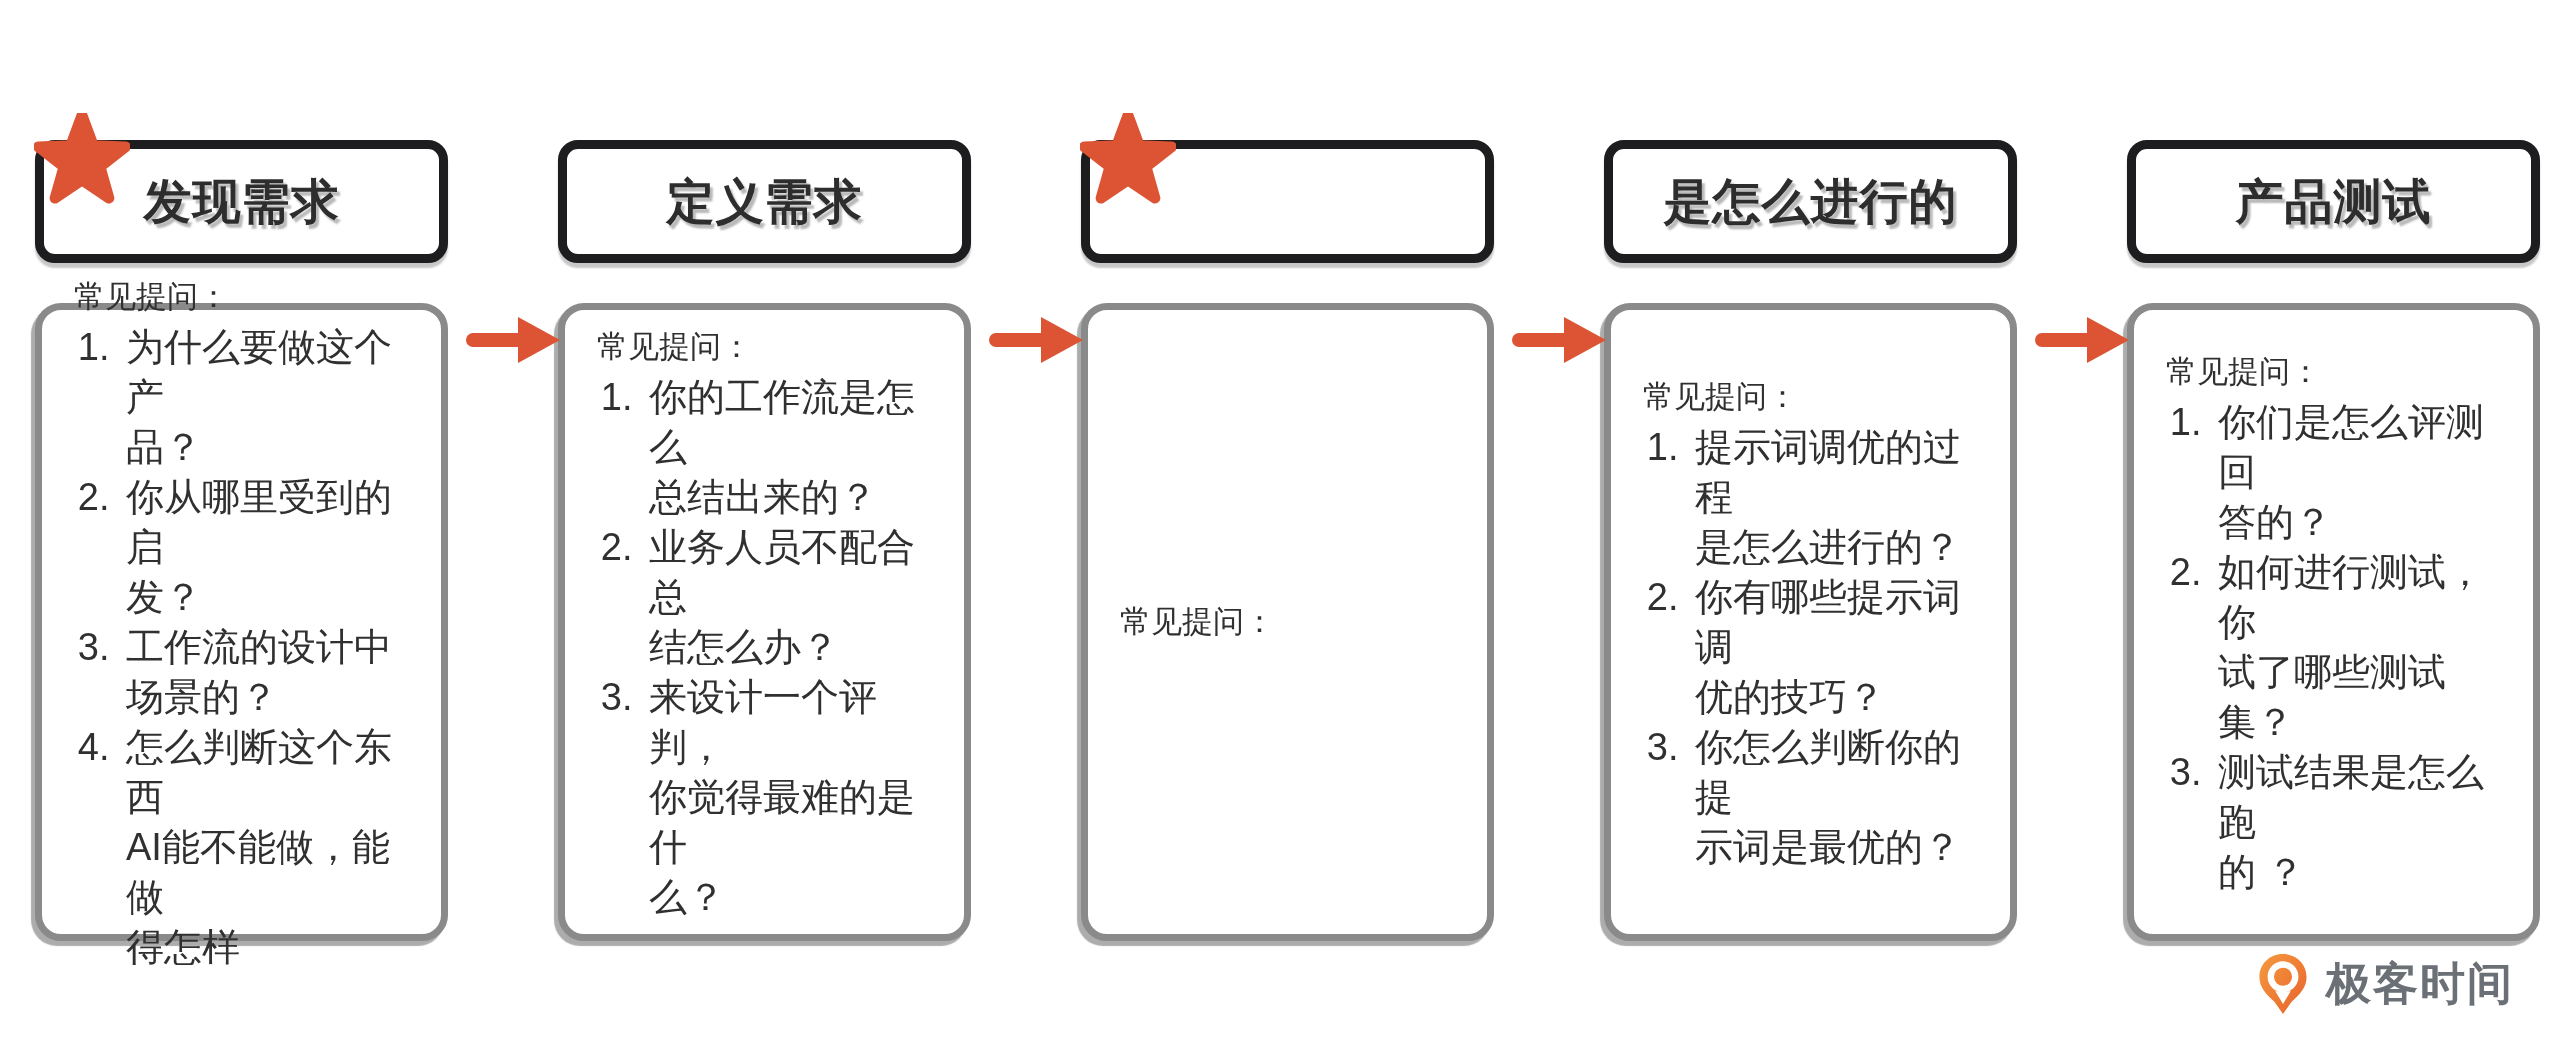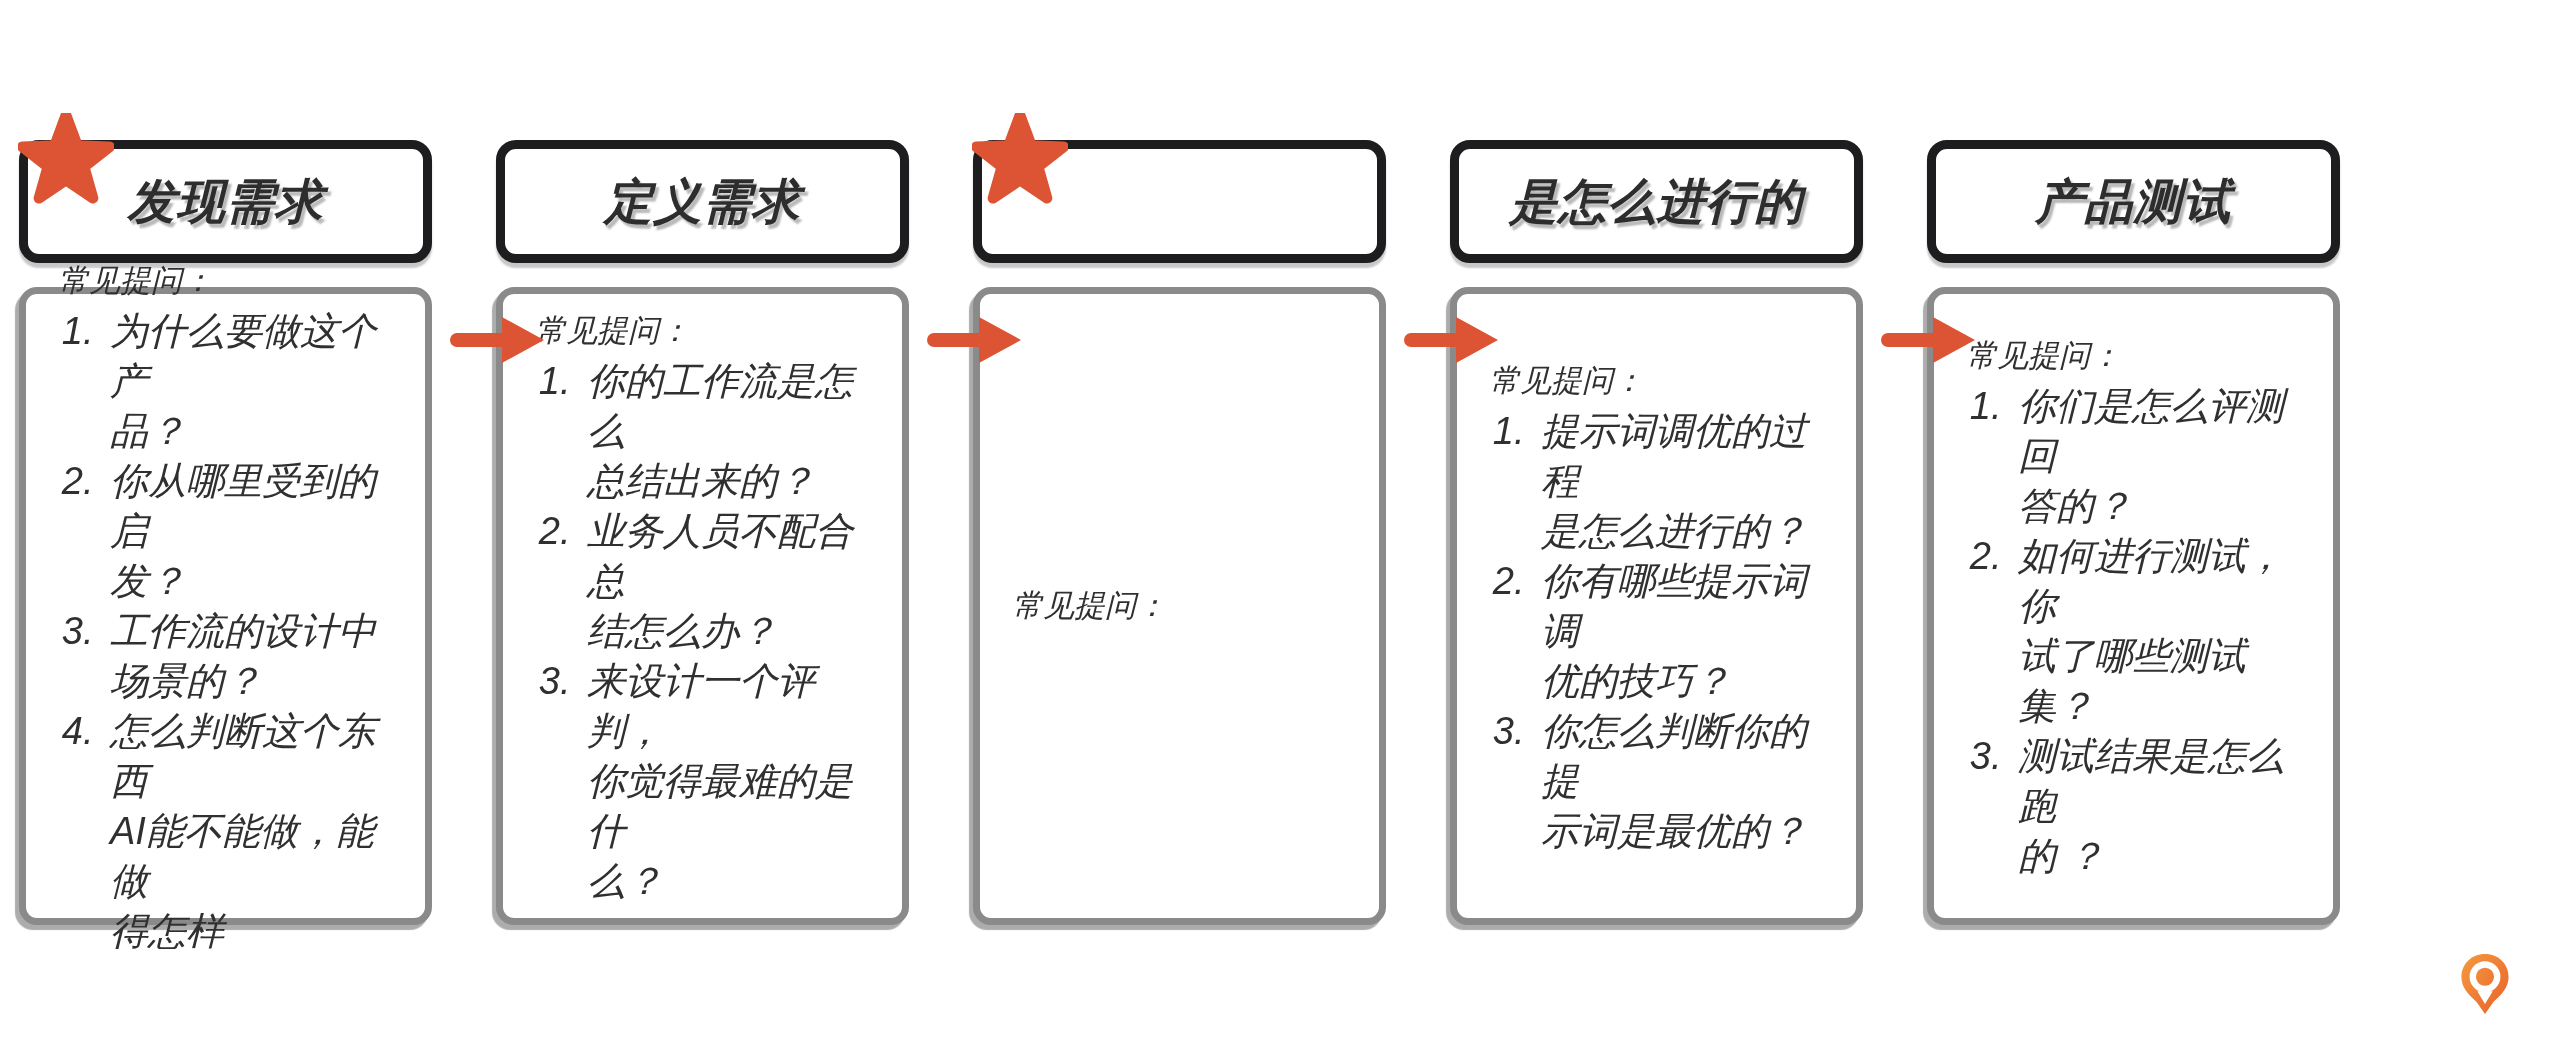--- a/index.html
+++ b/index.html
@@ -1,29 +1,29 @@
 <!DOCTYPE html>
 <html><head>
 <meta charset="utf-8">
 <style>
   html,body{margin:0;padding:0;background:#ffffff;width:2560px;height:1045px;overflow:hidden;
     font-family:"Liberation Sans","DejaVu Sans",sans-serif;}
   .canvas{position:relative;width:2560px;height:1045px;background:#ffffff;}
-  .stages{position:absolute;left:19px;top:140px;display:flex;gap:64px;font-style:italic;}
+  .stages{position:absolute;left:35px;top:140px;display:flex;gap:110px;}
   .stage{position:relative;width:413px;flex:0 0 413px;}
   .header-box{position:relative;box-sizing:border-box;width:413px;height:123px;
     background:#ffffff;border:9px solid #1d1d1f;border-radius:20px;
     display:flex;align-items:center;justify-content:center;
     box-shadow:0 5px 2px rgba(0,0,0,0.22);}
   .header-title{font-size:48px;font-weight:bold;color:#2d2d2d;letter-spacing:1px;
     text-shadow:3px 4px 2px rgba(0,0,0,0.28);white-space:nowrap;}
   .star{position:absolute;left:-10px;top:-36px;width:96px;height:96px;z-index:3;}
   .arrow{position:absolute;left:429px;top:169px;width:102px;height:62px;z-index:2;}
-  .card{position:relative;box-sizing:border-box;margin-top:24px;width:413px;height:638px;
-    background:#ffffff;border:7px solid #8a8a8a;border-radius:18px;
+  .card{position:relative;box-sizing:border-box;margin-top:40px;width:413px;height:638px;
+    background:#ffffff;border:7px solid #8a8a8a;border-radius:26px;
     box-shadow:-4px 5px 1px rgba(70,70,70,0.45);
     display:flex;flex-direction:column;justify-content:center;
     padding:10px 32px;}
   .q-label{font-size:31px;line-height:50px;color:#303030;}
   .card ol{margin:0;padding-left:46px;}
   .card li{font-size:38px;line-height:50px;color:#303030;white-space:pre-line;padding-left:6px;}
   .brand{position:absolute;right:46px;bottom:28px;display:flex;align-items:center;gap:14px;}
   .brand-icon{width:58px;height:66px;}
   .brand-name{font-size:45px;font-weight:600;color:#6a7076;letter-spacing:2px;}
 </style>
@@ -148,14 +148,15 @@
     </div>
 
   </div>
 
   <div class="brand">
     <svg class="brand-icon" viewBox="0 0 64 72">
       <path d="M32 3 C17 3 6 14 6 28.5 C6 39.5 13.5 47.5 22.5 55.5 L32 69 L41.5 55.5 C50.5 47.5 58 39.5 58 28.5 C58 14 47 3 32 3 Z" fill="url(#logo-grad)"></path>
       <circle cx="32" cy="28" r="13.5" fill="none" stroke="#ffffff" stroke-width="7"></circle>
       <path d="M23.5 44 L40.5 44 L32 58 Z" fill="#ffffff"></path>
     </svg>
+    <span class="brand-name">极客时间</span>
   </div>
 </div>
 
 </body></html>

